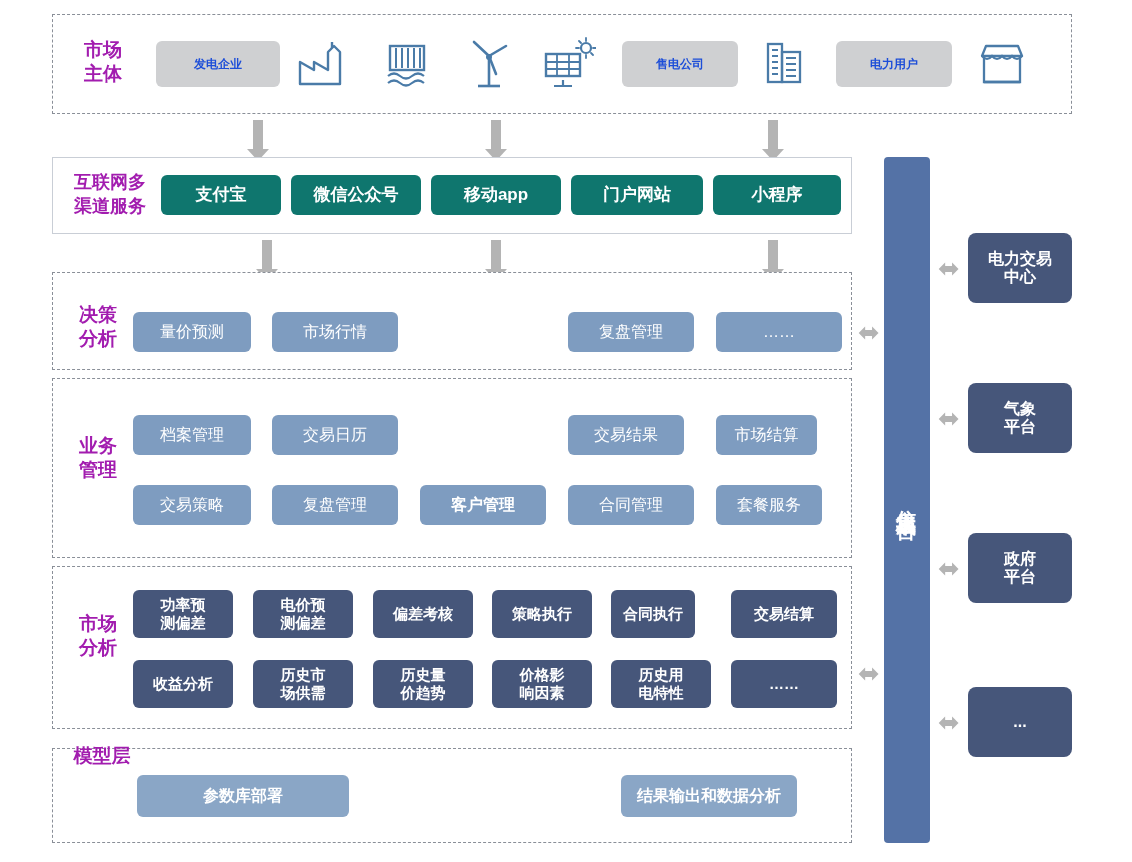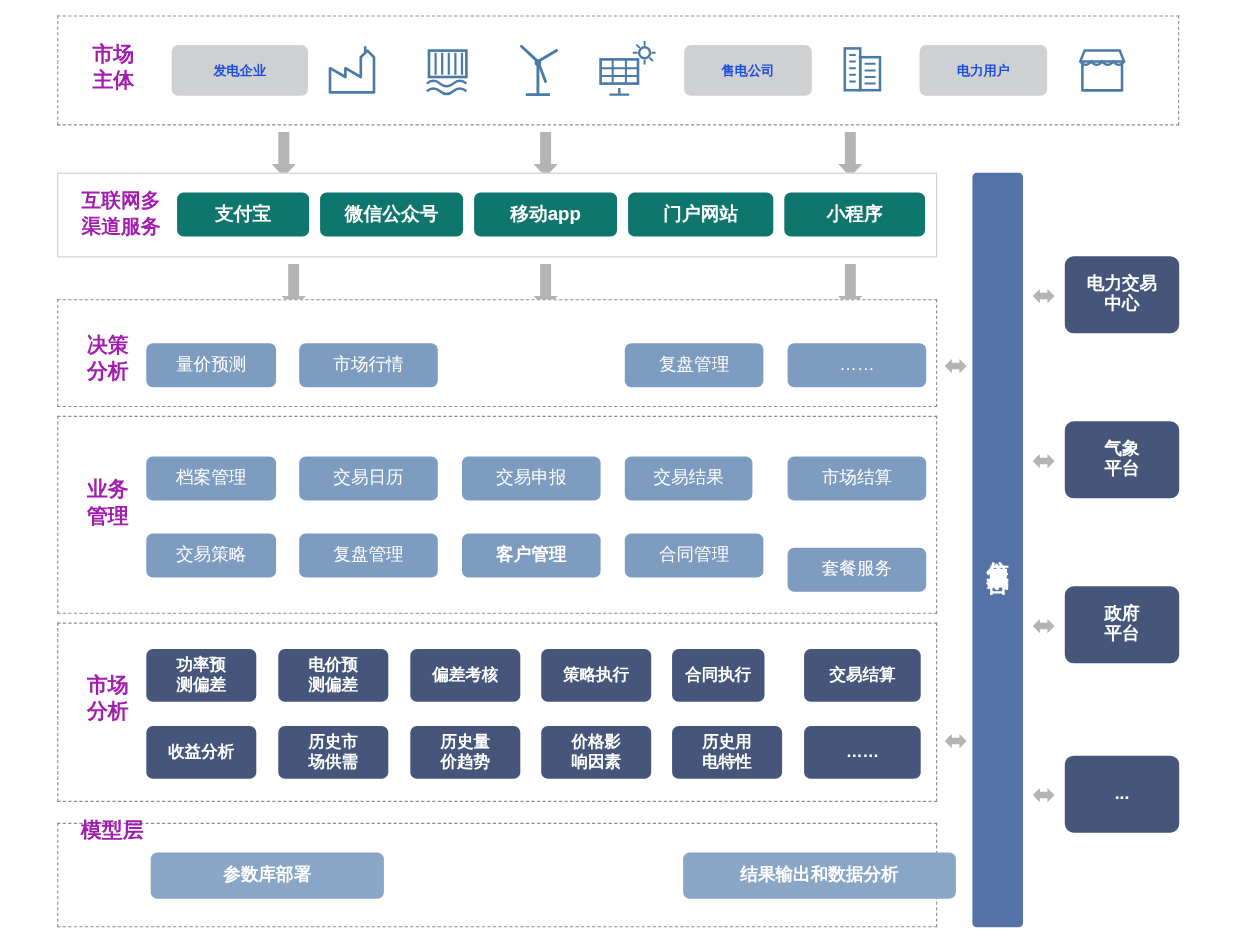--- a/index.html
+++ b/index.html
@@ -179,29 +179,28 @@
   <div class="chip chip-blue-mid" style="left:716px;top:312px;width:126px;height:40px;">……</div>
 
   <div class="arrow-h2" style="left:854px;top:318px;width:30px;height:28px;">⬌</div>
 
   <div class="dashed-band" style="left:52px;top:378px;width:800px;height:180px;"></div>
   <div class="row-label" style="left:66px;top:434px;width:64px;">业务
 管理</div>
 
   <div class="chip chip-blue-mid" style="left:133px;top:415px;width:118px;height:40px;">档案管理</div>
   <div class="chip chip-blue-mid" style="left:272px;top:415px;width:126px;height:40px;">交易日历</div>
-  <div class="chip chip-blue-mid" style="left:420px;top:415px;width:126px;height:40px;">交易申报</div>
   <div class="chip chip-blue-mid" style="left:568px;top:415px;width:116px;height:40px;">交易结果</div>
-  <div class="chip chip-blue-mid" style="left:716px;top:415px;width:126px;height:40px;">市场结算</div>
+  <div class="chip chip-blue-mid" style="left:716px;top:415px;width:101px;height:40px;">市场结算</div>
 
   <div class="chip chip-blue-mid" style="left:133px;top:485px;width:118px;height:40px;">交易策略</div>
   <div class="chip chip-blue-mid" style="left:272px;top:485px;width:126px;height:40px;">复盘管理</div>
   <div class="chip chip-blue-mid" style="left:420px;top:485px;width:126px;height:40px;font-weight:bold;">客户管理</div>
   <div class="chip chip-blue-mid" style="left:568px;top:485px;width:126px;height:40px;">合同管理</div>
-  <div class="chip chip-blue-mid" style="left:716px;top:485px;width:126px;height:40px;margin-top:13px;">套餐服务</div>
+  <div class="chip chip-blue-mid" style="left:716px;top:485px;width:106px;height:40px;">套餐服务</div>
 
   <div class="dashed-band" style="left:52px;top:566px;width:800px;height:163px;"></div>
   <div class="row-label" style="left:66px;top:612px;width:64px;">市场
 分析</div>
 
   <div class="chip chip-blue-deep" style="left:133px;top:590px;width:100px;height:48px;">功率预
 测偏差</div>
   <div class="chip chip-blue-deep" style="left:253px;top:590px;width:100px;height:48px;">电价预
 测偏差</div>
   <div class="chip chip-blue-deep" style="left:373px;top:590px;width:100px;height:48px;">偏差考核</div>
@@ -219,21 +218,21 @@
   <div class="chip chip-blue-deep" style="left:611px;top:660px;width:100px;height:48px;">历史用
 电特性</div>
   <div class="chip chip-blue-deep" style="left:731px;top:660px;width:106px;height:48px;">……</div>
 
   <div class="arrow-h2" style="left:854px;top:659px;width:30px;height:28px;">⬌</div>
 
   <div class="dashed-band" style="left:52px;top:748px;width:800px;height:95px;"></div>
   <div class="row-label" style="left:60px;top:744px;width:84px;">模型层</div>
 
   <div class="chip chip-blue-soft" style="left:137px;top:775px;width:212px;height:42px;">参数库部署</div>
-  <div class="chip chip-blue-soft" style="left:621px;top:775px;width:248px;height:42px;">结果输出和数据分析</div>
+  <div class="chip chip-blue-soft" style="left:621px;top:775px;width:176px;height:42px;">结果输出和数据分析</div>
 
   <div class="platform" style="left:884px;top:157px;width:46px;height:686px;">信息集成平台</div>
 
   <div class="arrow-h2" style="left:934px;top:254px;width:30px;height:28px;">⬌</div>
   <div class="chip chip-side" style="left:968px;top:233px;width:104px;height:70px;">电力交易
 中心</div>
 
   <div class="arrow-h2" style="left:934px;top:404px;width:30px;height:28px;">⬌</div>
   <div class="chip chip-side" style="left:968px;top:383px;width:104px;height:70px;">气象
 平台</div>

